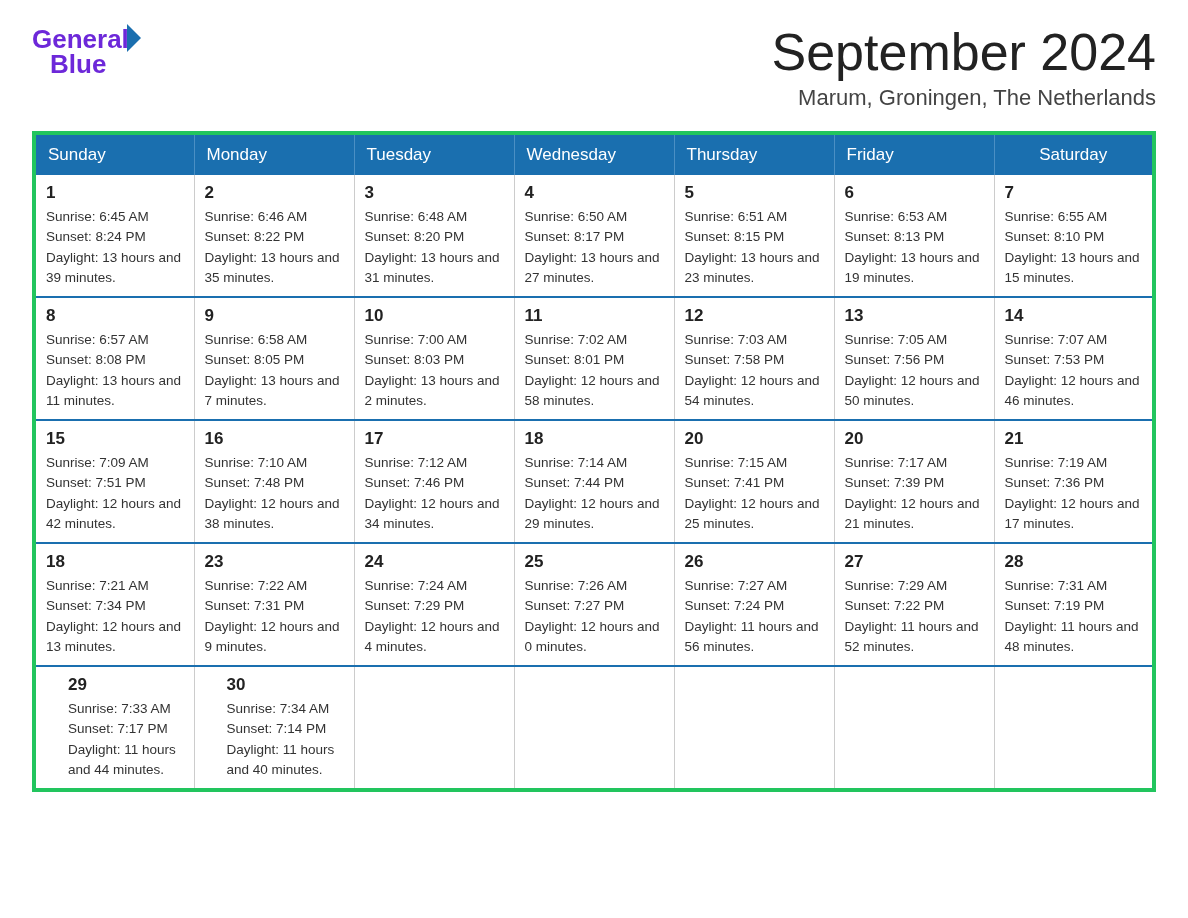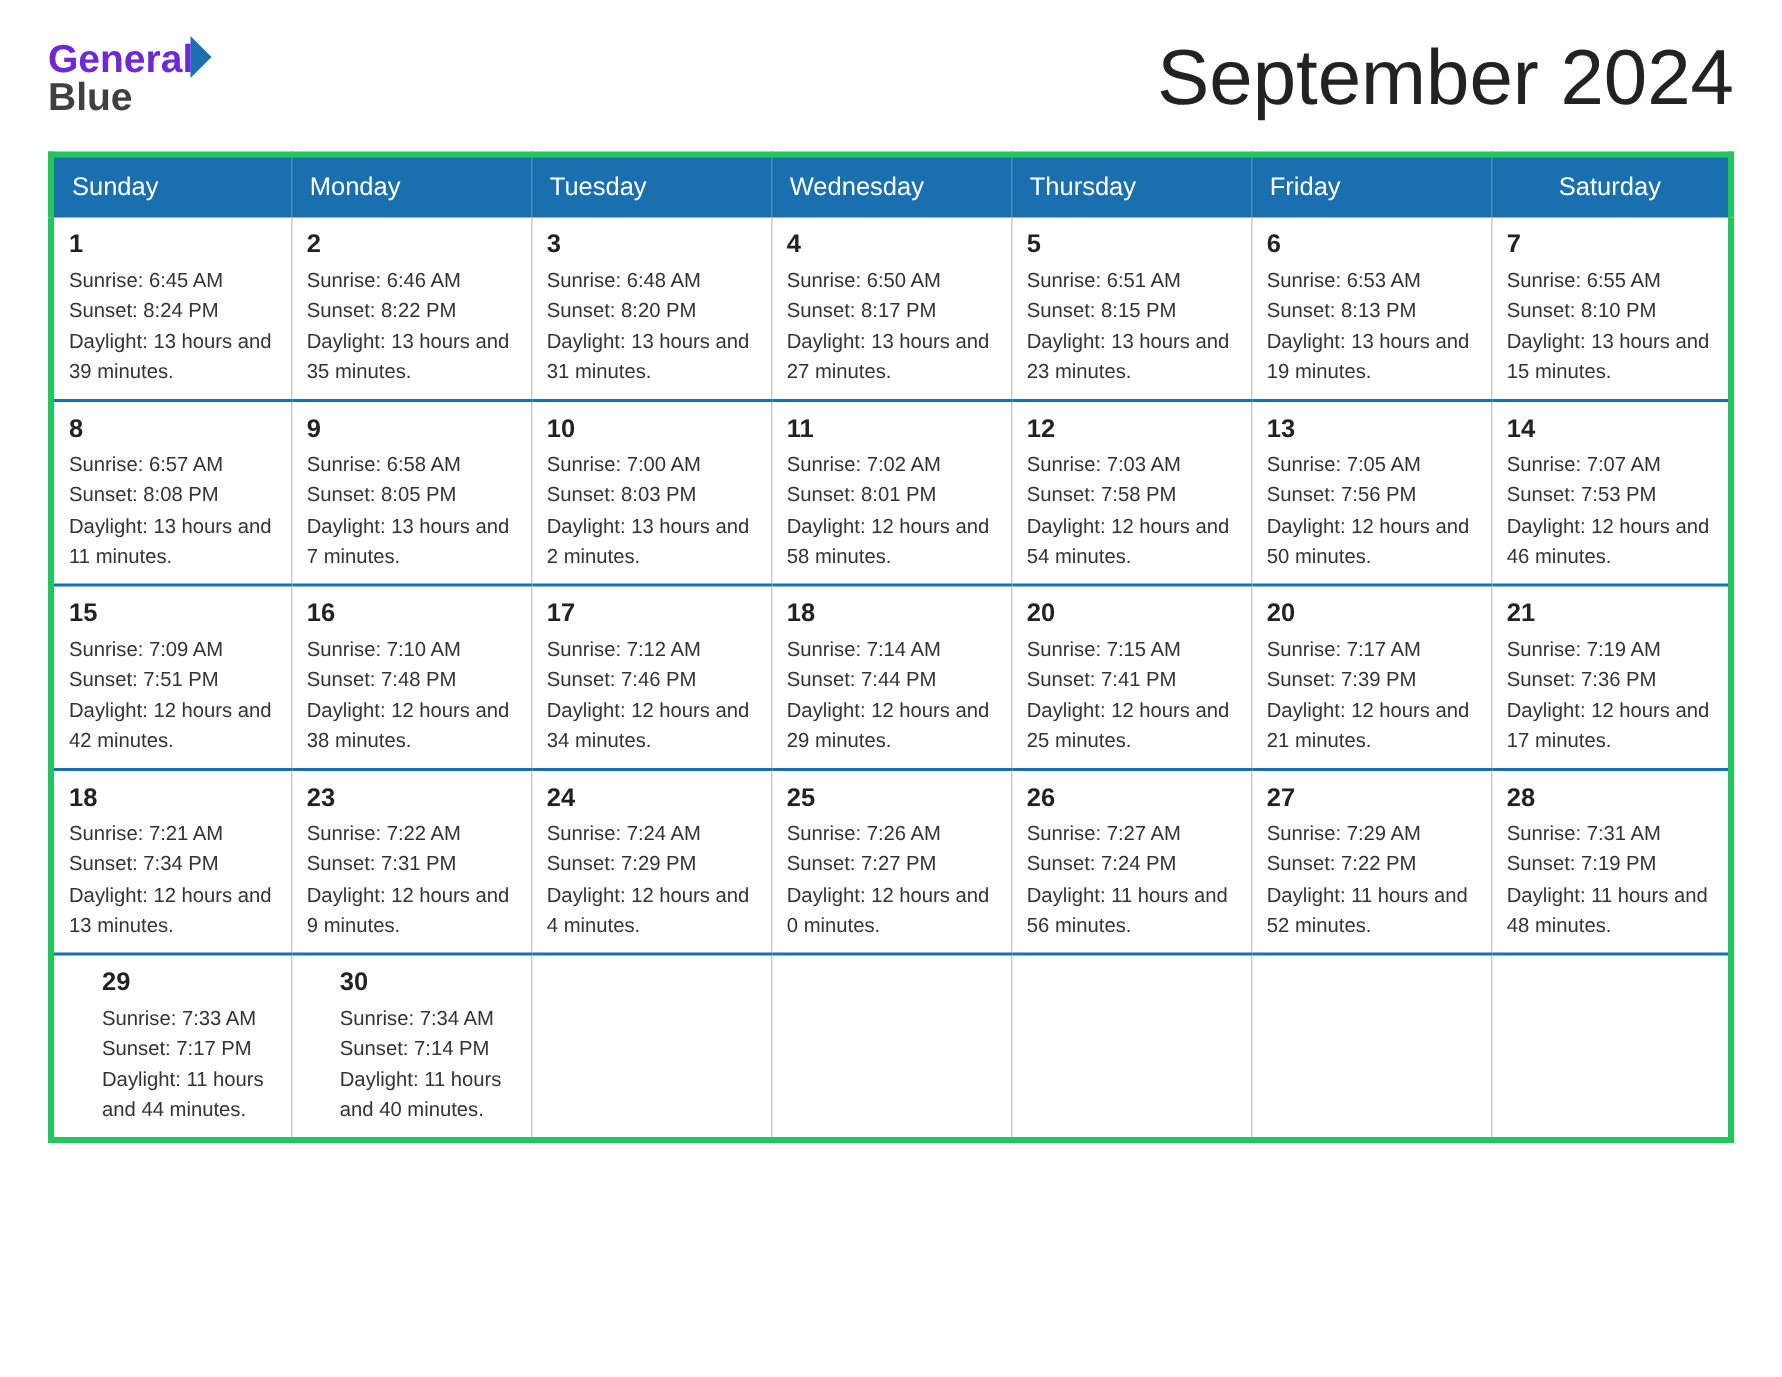--- a/index.html
+++ b/index.html
@@ -23,23 +23,24 @@
     }
     .logo-text-general {
       font-size: 26px;
       font-weight: bold;
       color: #6d28d9;
       text-align: center;
     }
     .logo-text-blue {
       font-size: 26px;
       font-weight: bold;
-      color: #404040;
+      color: #6d28d9;
       display: block;
       margin-top: -6px;
+      margin-left: 18px;
     }
     .logo-arrow {
       width: 0;
       height: 0;
       border-left: 14px solid #1a6faf;
       border-top: 14px solid transparent;
       border-bottom: 14px solid transparent;
       margin-left: -2px;
       margin-top: -4px;
     }
@@ -122,20 +123,21 @@
     <div class="logo-left">
       <div class="logo-row">
         <span class="logo-text-general">General</span>
         <div class="logo-arrow"></div>
       </div>
       <span class="logo-text-blue">Blue</span>
     </div>
   </div>
   <div class="title-section">
     <div class="month-title">September 2024</div>
+    <div class="location-subtitle">Marum, Groningen, The Netherlands</div>
   </div>
 </div>
 
 <table class="calendar-table">
   <thead>
     <tr>
     <th>Sunday</th>
         <th>Monday</th>
         <th>Tuesday</th>
         <th>Wednesday</th>

